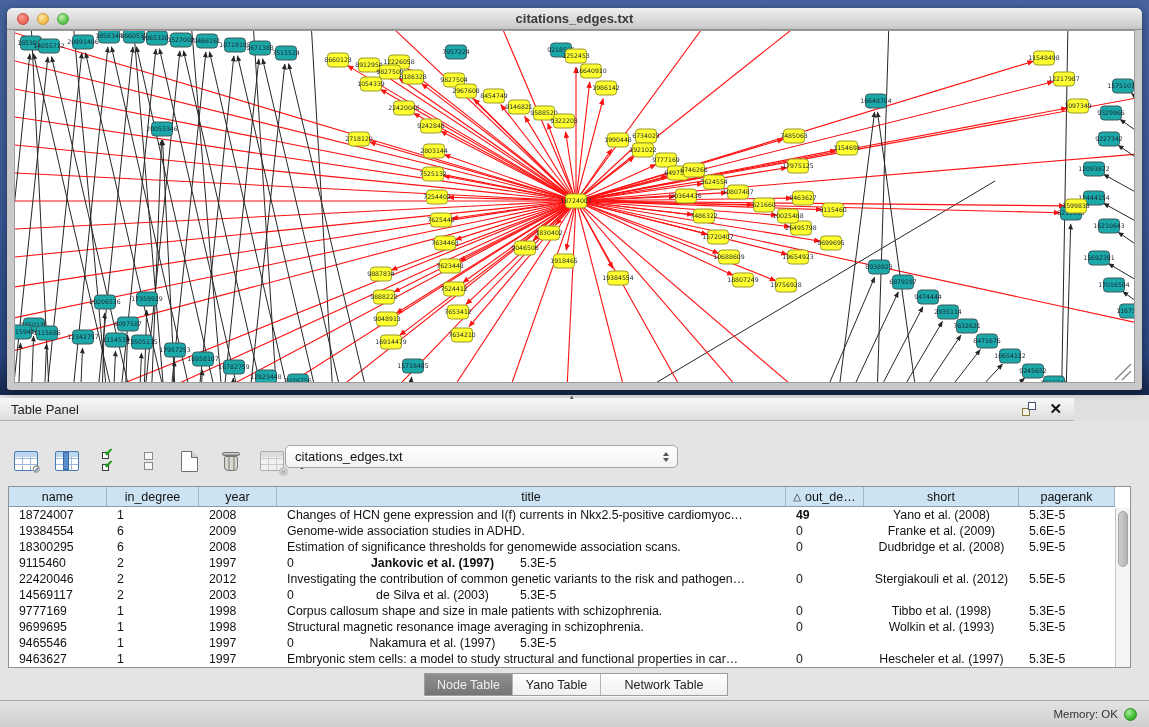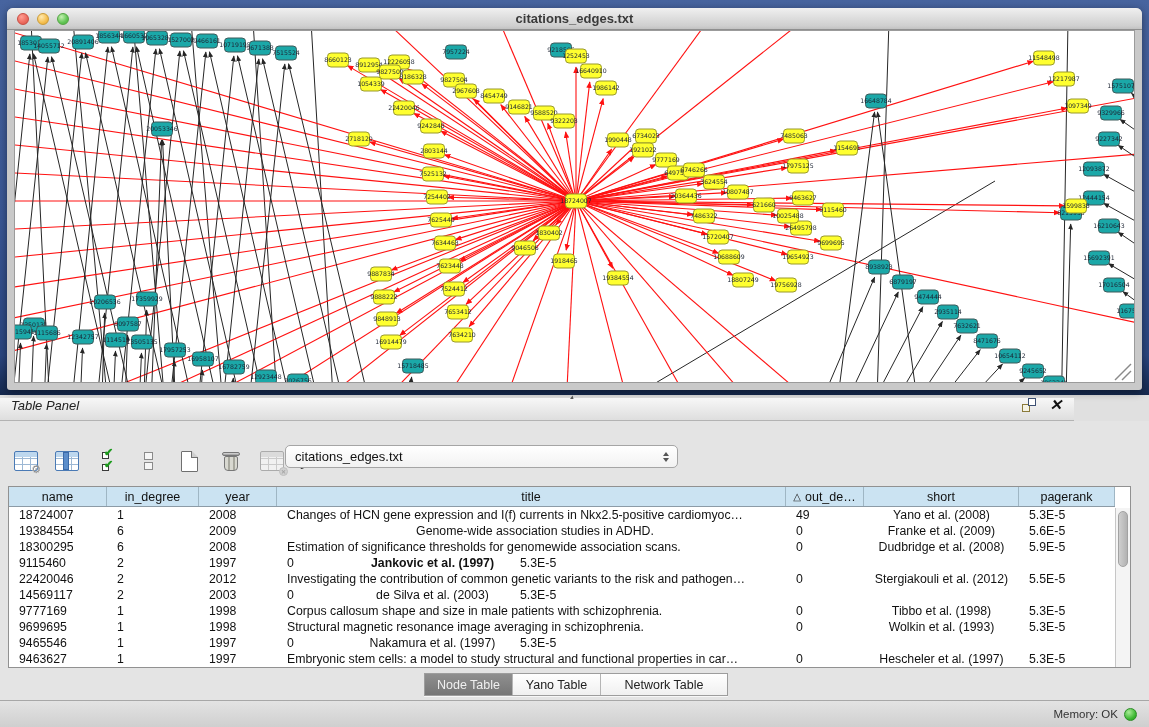--- a/index.html
+++ b/index.html
@@ -19,21 +19,21 @@
   .tl.red   { background:radial-gradient(circle at 35% 30%, #ff9d92, #ec6a5e 60%, #d5564a); border:1px solid #c94c42;}
   .tl.yel   { background:radial-gradient(circle at 35% 30%, #ffe9b0, #f5bf4f 60%, #dfa33a); border:1px solid #cb9c38;}
   .tl.grn   { background:radial-gradient(circle at 35% 30%, #c5f0b2, #61c554 60%, #4fae44); border:1px solid #53a543;}
   .win-title { position:absolute; left:0; right:0; text-align:center; font-size:13px; font-weight:bold; color:#3a3a3a; }
   .canvas-wrap { position:absolute; left:7px; right:7px; top:22px; bottom:7px; background:#fff; overflow:hidden; border:1px solid #9b9b9b; }
   .graph-node text { font-family:"DejaVu Sans",sans-serif; font-size:6.2px; fill:#1c2433; }
 
   
   .panel-titlebar { position:absolute; left:0; top:398px; width:1074px; height:23px;
     background:linear-gradient(180deg,#f7f7f7,#dedede); border-bottom:1px solid #b3b3b3;
-    display:flex; align-items:flex-start;font-style:italic; }
+    display:flex; align-items:center; }
   .panel-title { font-size:13px; color:#222; margin-left:11px; }
   .panel-actions { margin-left:auto; margin-right:12px; display:flex; align-items:center; gap:13px; }
   .float-ic { position:relative; width:14px; height:14px; }
   .float-ic .sq1 { position:absolute; left:0; bottom:0; width:8px; height:8px; border:1.4px solid #8a7a3a; background:#f4f2e4;}
   .float-ic .sq2 { position:absolute; right:0; top:0; width:8px; height:8px; border:1.4px solid #3c4f73; background:#fff;}
   .close-ic { font-size:15px; font-weight:bold; color:#111; line-height:14px; cursor:default; }
   .grip { position:absolute; left:570px; top:-4px; width:9px; height:5px; color:#555; font-size:7px; line-height:5px; }
 
   .panel-body { position:absolute; left:0; top:421px; width:1149px; height:279px; background:#e4e4e4; }
 
@@ -833,29 +833,29 @@
         <div class="th" style="width: 96px;">
           <span>pagerank</span>
         </div>
       </div>
     <div id="tbody">
         <div class="trow">
           <div class="td" style="width: 98px;">18724007</div>
           <div class="td" style="width: 92px;">1</div>
           <div class="td" style="width: 78px;">2008</div>
           <div class="td" style="width: 509px;">Changes of HCN gene expression and I(f) currents in Nkx2.5-positive cardiomyoc…</div>
-          <div class="td" style="width: 78px;">49</div>
+          <div class="td" style="width: 78px; font-weight: bold;">49</div>
           <div class="td center" style="width: 155px;">Yano et al. (2008)</div>
           <div class="td" style="width: 96px;">5.3E-5</div>
         </div>
         <div class="trow">
           <div class="td" style="width: 98px;">19384554</div>
           <div class="td" style="width: 92px;">6</div>
           <div class="td" style="width: 78px;">2009</div>
-          <div class="td" style="width: 509px; text-align: center;">Genome-wide association studies in ADHD.</div>
+          <div class="td" style="width: 509px;">Genome-wide association studies in ADHD.</div>
           <div class="td" style="width: 78px;">0</div>
           <div class="td center" style="width: 155px;">Franke et al. (2009)</div>
           <div class="td" style="width: 96px;">5.6E-5</div>
         </div>
         <div class="trow">
           <div class="td" style="width: 98px;">18300295</div>
           <div class="td" style="width: 92px;">6</div>
           <div class="td" style="width: 78px;">2008</div>
           <div class="td" style="width: 509px;">Estimation of significance thresholds for genomewide association scans.</div>
           <div class="td" style="width: 78px;">0</div>

